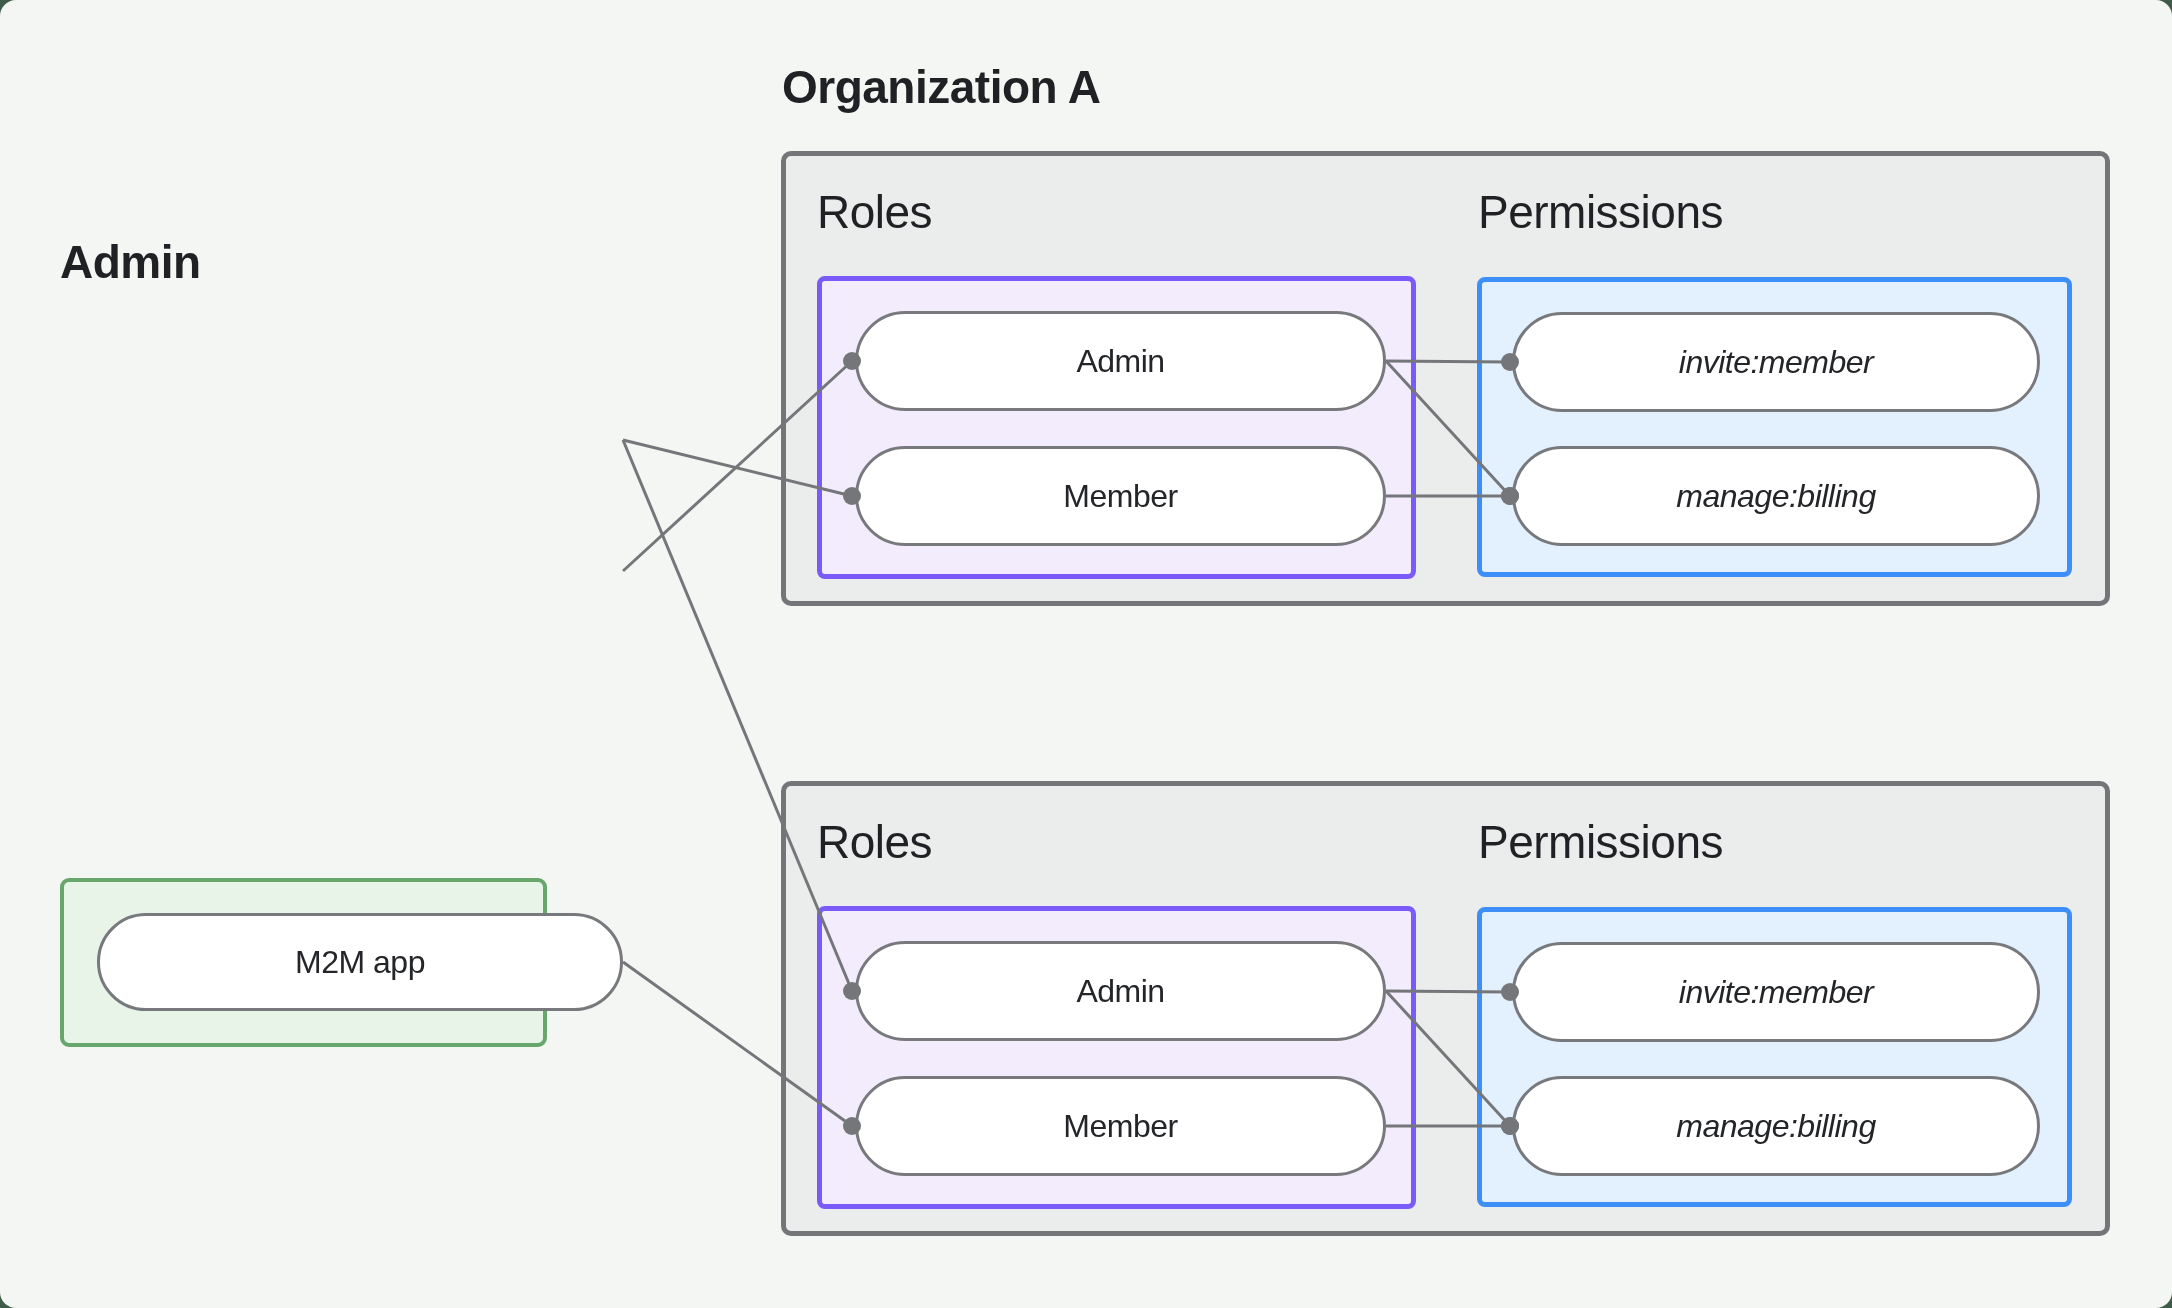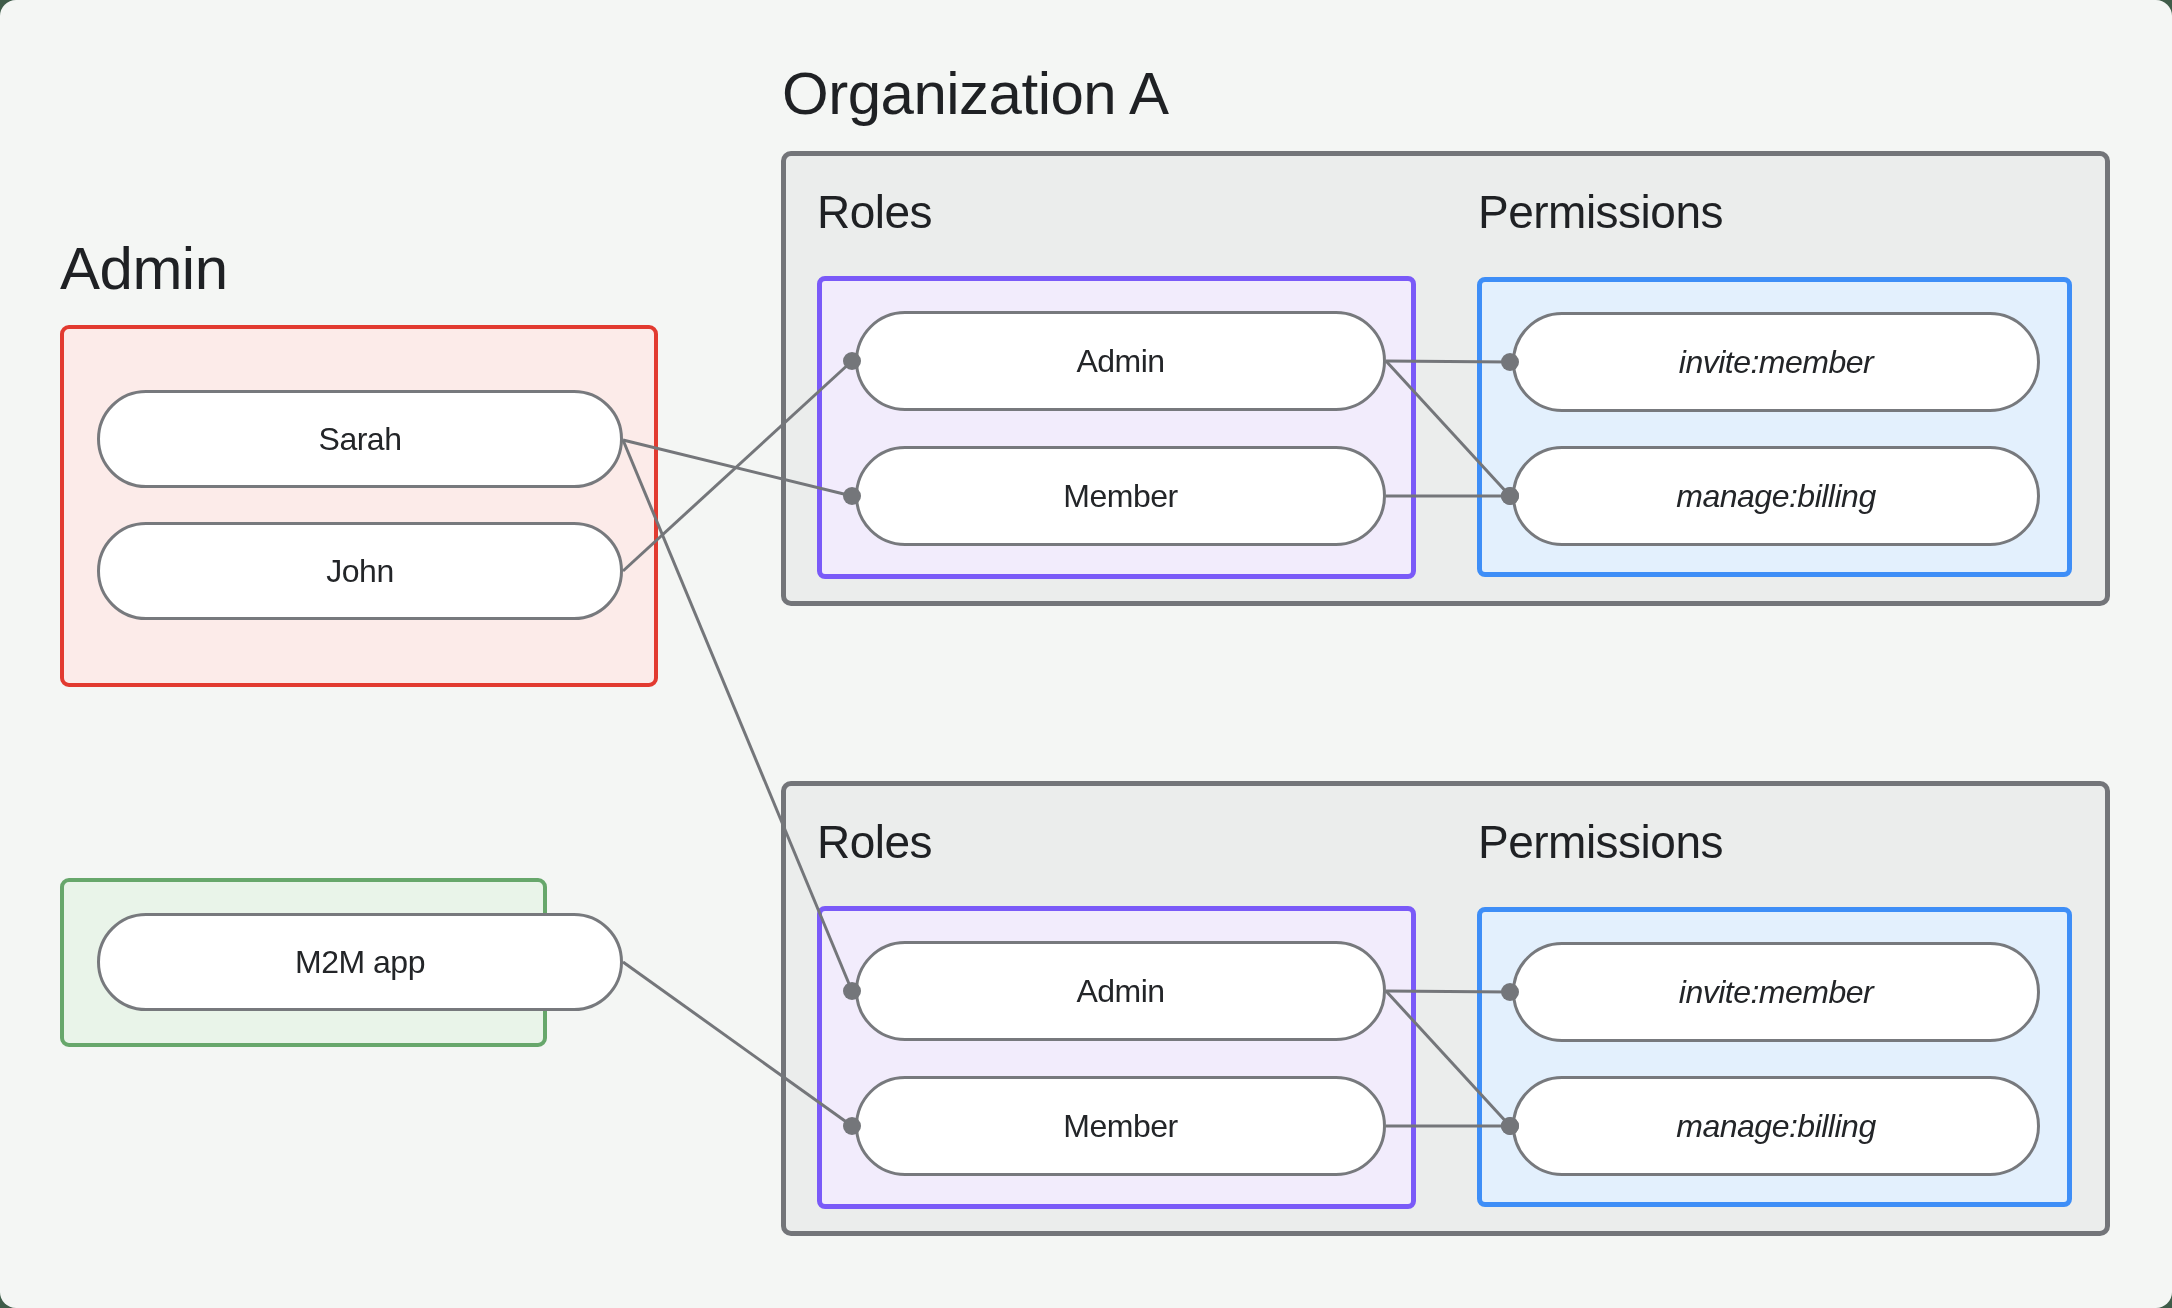--- a/index.html
+++ b/index.html
@@ -15,21 +15,21 @@
   body{
     width:2172px;height:1308px;background:var(--backdrop);
     font-family:"Liberation Sans","DejaVu Sans",sans-serif;
     -webkit-font-smoothing:antialiased;
   }
   .panel{
     position:absolute;left:0;top:0;width:2172px;height:1308px;
     background:var(--panel);border-radius:16px;overflow:hidden;
   }
   .side-label,.org-title{
-    position:absolute;font-size:60px;line-height:1;font-weight:400;
+    position:absolute;font-size:46px;line-height:1;font-weight:700;
     color:var(--text);letter-spacing:-0.5px;white-space:nowrap;
   }
   .inner-label{
     position:absolute;font-size:46px;line-height:1;font-weight:500;
     color:var(--text);letter-spacing:-0.5px;white-space:nowrap;
   }
   .group-box{position:absolute;box-sizing:border-box;border-radius:9px;padding-left:32px;}
   .users-box{border:4px solid var(--users_border);background:var(--users_fill);}
   .m2m-box{border:4px solid var(--m2m_border);background:var(--m2m_fill);}
   .org-box{border:5px solid var(--org_border);background:var(--org_fill);border-radius:10px;}
@@ -44,28 +44,20 @@
   .pill span{font-size:32px;color:var(--pill_text);letter-spacing:-0.5px;white-space:nowrap;}
   #wires{position:absolute;left:0;top:0;width:2172px;height:1308px;pointer-events:none;}
 </style>
 </head>
 <body>
 
 <div class="panel">
 
   <div class="side-label" style="left:60px;top:239px">Admin</div>
 
-  <div class="group-box users-box" style="left:60px;top:325px;width:598px;height:362px">
-    <div class="pill" style="left:33px;top:61px;width:526px;height:98px">
-      <span>Sarah</span>
-    </div>
-    <div class="pill" style="left:33px;top:193px;width:526px;height:98px">
-      <span>John</span>
-    </div>
-  </div>
 
 
   <div class="group-box m2m-box" style="left:60px;top:878px;width:487px;height:169px">
     <div class="pill" style="left:33px;top:31px;width:526px;height:98px">
       <span>M2M app</span>
     </div>
   </div>
 
   <div class="org-title" style="left:782px;top:64px">Organization A</div>
 

